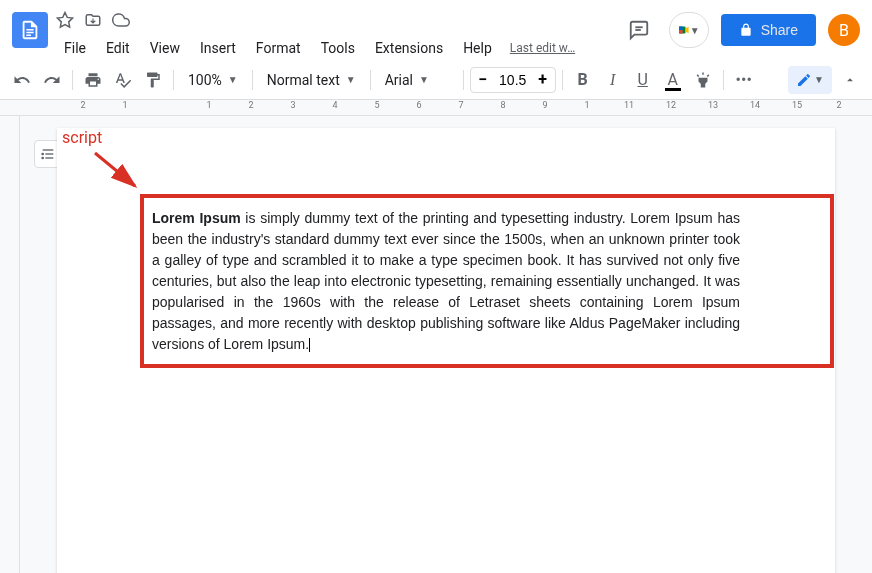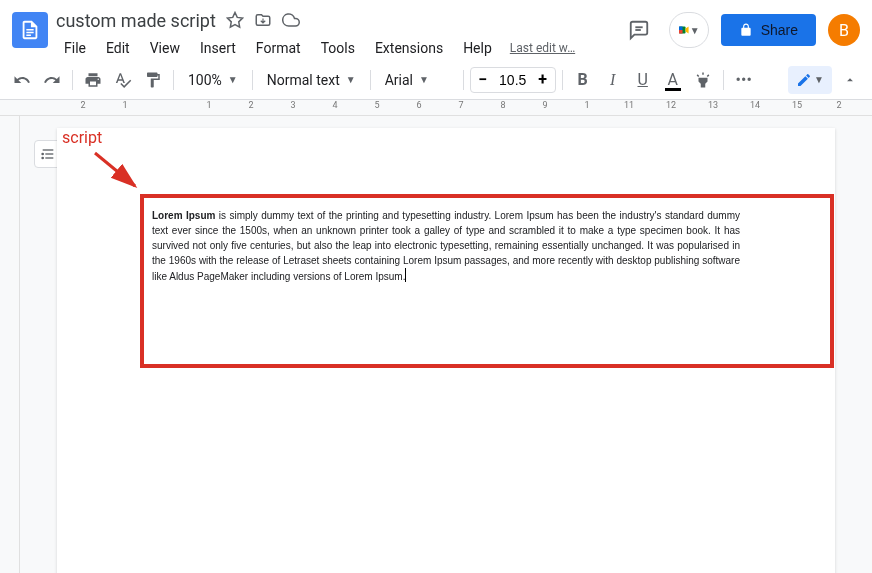--- a/index.html
+++ b/index.html
@@ -11,21 +11,21 @@
     .title-area { flex: 1; }
     .title-row { display: flex; align-items: center; gap: 10px; height: 24px; }
     .doc-title { font-size: 18px; color: #3c4043; }
     .title-icon { width: 18px; height: 18px; display: flex; align-items: center; justify-content: center; color: #5f6368; cursor: pointer; }
     .menu-row { display: flex; gap: 4px; margin-top: 4px; }
     .menu-item { padding: 4px 8px; font-size: 14px; color: #202124; cursor: pointer; border-radius: 4px; }
     .last-edit { font-size: 12px; color: #5f6368; text-decoration: underline; cursor: pointer; margin-left: 6px; align-self: center; }
     .header-right { display: flex; align-items: center; gap: 12px; margin-top: 4px; }
     .header-icon-btn { width: 36px; height: 36px; display: flex; align-items: center; justify-content: center; cursor: pointer; border-radius: 50%; color: #5f6368; }
     .meet-icon { width: 40px; height: 36px; border: 1px solid #dadce0; border-radius: 18px; display: flex; align-items: center; justify-content: center; padding: 0 8px; cursor: pointer; }
-    .share-btn { background: #1a73e8; color: #0f172a; border: none; border-radius: 4px; padding: 8px 18px; font-size: 14px; font-weight: 500; display: flex; align-items: center; gap: 8px; cursor: pointer; }
+    .share-btn { background: #1a73e8; color: #e5e5e5; border: none; border-radius: 4px; padding: 8px 18px; font-size: 14px; font-weight: 500; display: flex; align-items: center; gap: 8px; cursor: pointer; }
     .share-btn svg { width: 14px; height: 14px; fill: white; }
     .avatar { width: 32px; height: 32px; border-radius: 50%; background: #f57c00; color: white; display: flex; align-items: center; justify-content: center; font-size: 16px; cursor: pointer; }
     
     .toolbar { display: flex; align-items: center; padding: 6px 8px; border-bottom: 1px solid #dadce0; gap: 2px; height: 40px; }
     .tb-btn { width: 28px; height: 28px; display: flex; align-items: center; justify-content: center; cursor: pointer; border-radius: 4px; color: #5f6368; font-size: 16px; }
     .tb-sep { width: 1px; height: 20px; background: #dadce0; margin: 0 4px; }
     .tb-dropdown { display: flex; align-items: center; padding: 4px 8px; font-size: 14px; color: #202124; cursor: pointer; border-radius: 4px; gap: 6px; }
     .chevron { font-size: 10px; color: #5f6368; }
     .font-size-group { display: flex; align-items: center; border: 1px solid #dadce0; border-radius: 4px; }
     .font-size-btn { width: 24px; height: 24px; display: flex; align-items: center; justify-content: center; cursor: pointer; font-weight: bold; }
@@ -40,38 +40,37 @@
     .workspace { display: flex; height: calc(573px - 116px); background: #f8f9fa; position: relative; }
     .vruler { width: 20px; background: #f8f9fa; border-right: 1px solid #e0e0e0; }
     .doc-area { flex: 1; overflow: auto; position: relative; padding-top: 12px; }
     .page { width: 778px; min-height: 900px; background: white; margin: 0 auto; box-shadow: 0 1px 3px rgba(0,0,0,0.15); padding: 80px 95px; position: relative; }
     .outline-btn { position: absolute; left: 34px; top: 24px; width: 28px; height: 28px; border: 1px solid #dadce0; border-radius: 4px; display: flex; align-items: center; justify-content: center; cursor: pointer; color: #5f6368; background: white; }
     
     .annotation-label { position: absolute; left: 62px; top: 128px; color: #d93025; font-size: 16px; pointer-events: none; z-index: 10; }
     .annotation-arrow { position: absolute; left: 90px; top: 148px; pointer-events: none; z-index: 10; }
     .annotation-box { position: absolute; border: 4px solid #d93025; pointer-events: none; z-index: 10; left: 140px; top: 194px; width: 694px; height: 174px; }
     
-    .doc-text { font-family: Arial, sans-serif; font-size: 10px; line-height: 1.5; color: #202124; text-align: justify; }
+    .doc-text { font-family: Arial, sans-serif; font-size: 14px; line-height: 1.5; color: #202124; text-align: justify; }
     .doc-text b { font-weight: bold; }
     .cursor { display: inline-block; width: 1px; height: 14px; background: #000; vertical-align: text-bottom; }
     .text-color-btn { position: relative; }
     .text-color-underline { position: absolute; bottom: 3px; left: 6px; width: 16px; height: 3px; background: #000; }
   </style>
 </head>
 <body>
 
 <div class="header">
   <div class="docs-logo">
     <svg viewBox="0 0 24 24">
         <path d="M14 2H6c-1.1 0-2 .9-2 2v16c0 1.1.9 2 2 2h12c1.1 0 2-.9 2-2V8l-6-6zM6 20V4h7v5h5v11H6zm2-6h8v1.5H8V14zm0-3h8v1.5H8V11zm0 6h5v1.5H8V17z"></path>
       </svg>
   </div>
   <div class="title-area">
     <div class="title-row">
-      <span class="doc-title">custom made script</span>
       <span class="title-icon">
         <svg width="18" height="18" viewBox="0 0 24 24" fill="none" stroke="currentColor" stroke-width="2">
             <path d="M12 2l3 6.5 7 1-5 5 1.2 7L12 18l-6.2 3.5L7 14.5l-5-5 7-1z"></path>
           </svg>
       </span>
       <span class="title-icon">
         <svg width="18" height="18" viewBox="0 0 24 24" fill="none" stroke="currentColor" stroke-width="2">
             <path d="M3 7v10a2 2 0 002 2h14a2 2 0 002-2V9a2 2 0 00-2-2h-7l-2-2H5a2 2 0 00-2 2z"></path>
             <path d="M12 10v6m-3-3l3 3 3-3" stroke-width="1.5"></path>
           </svg>

